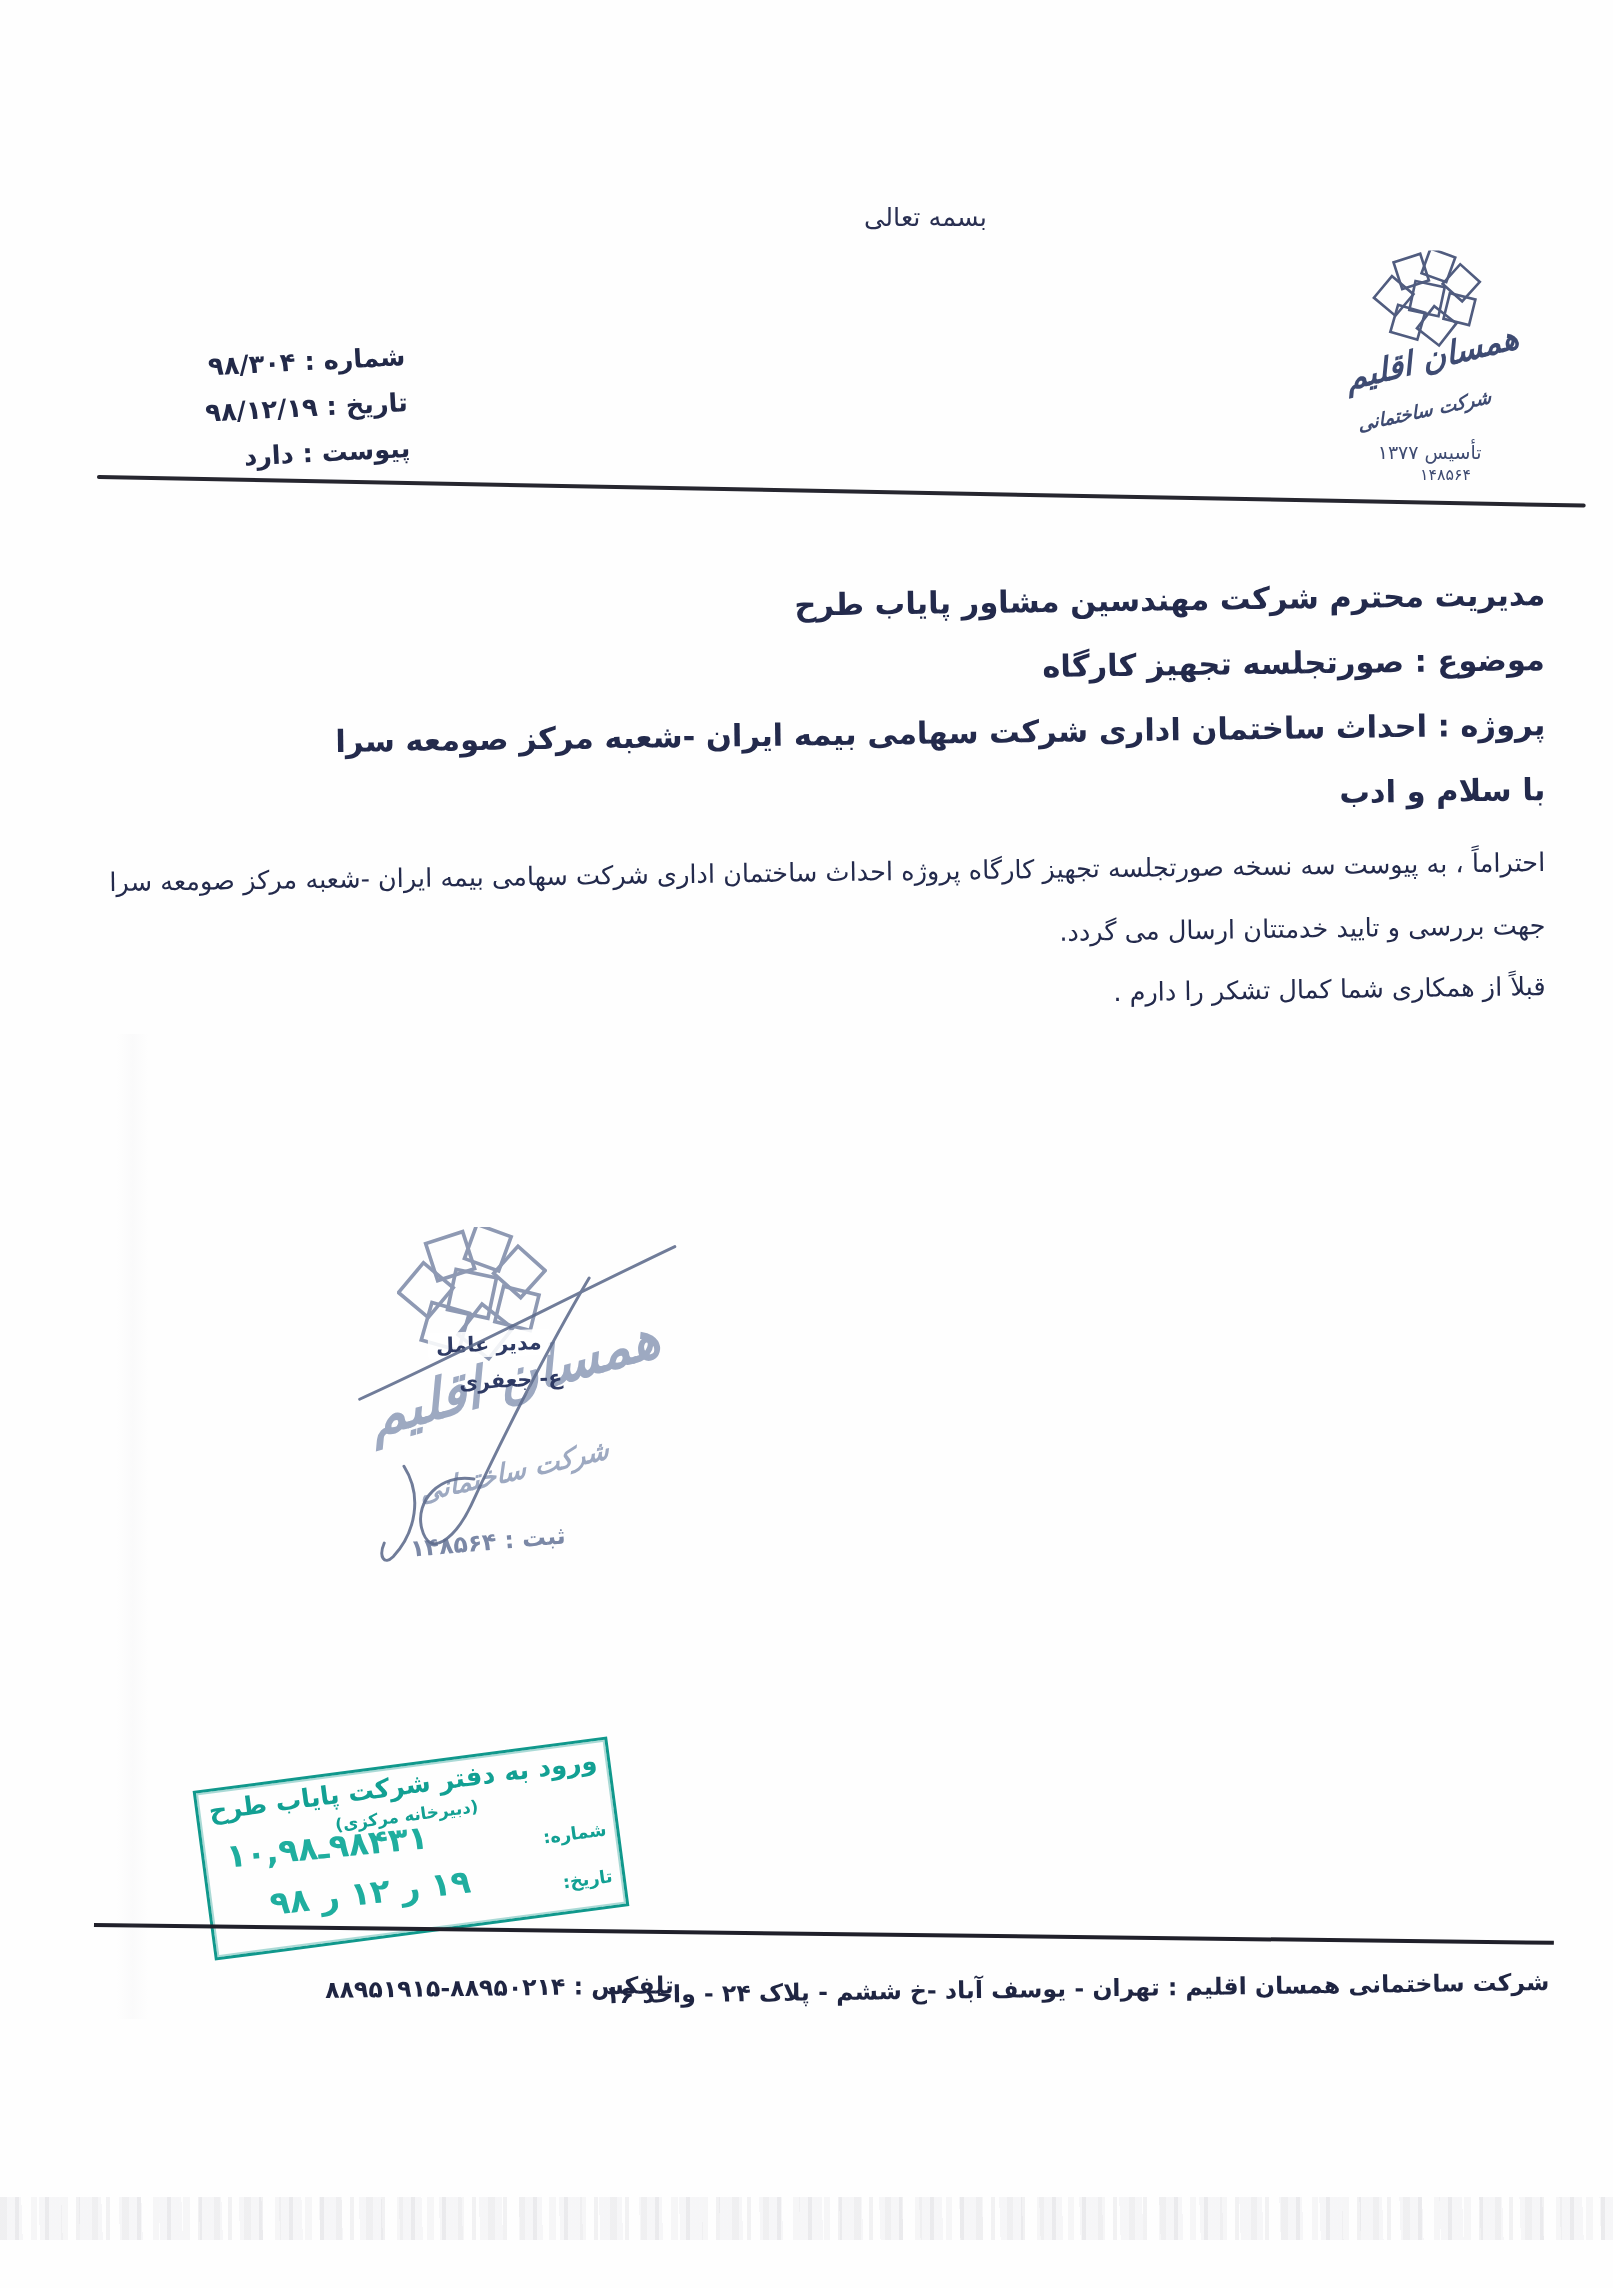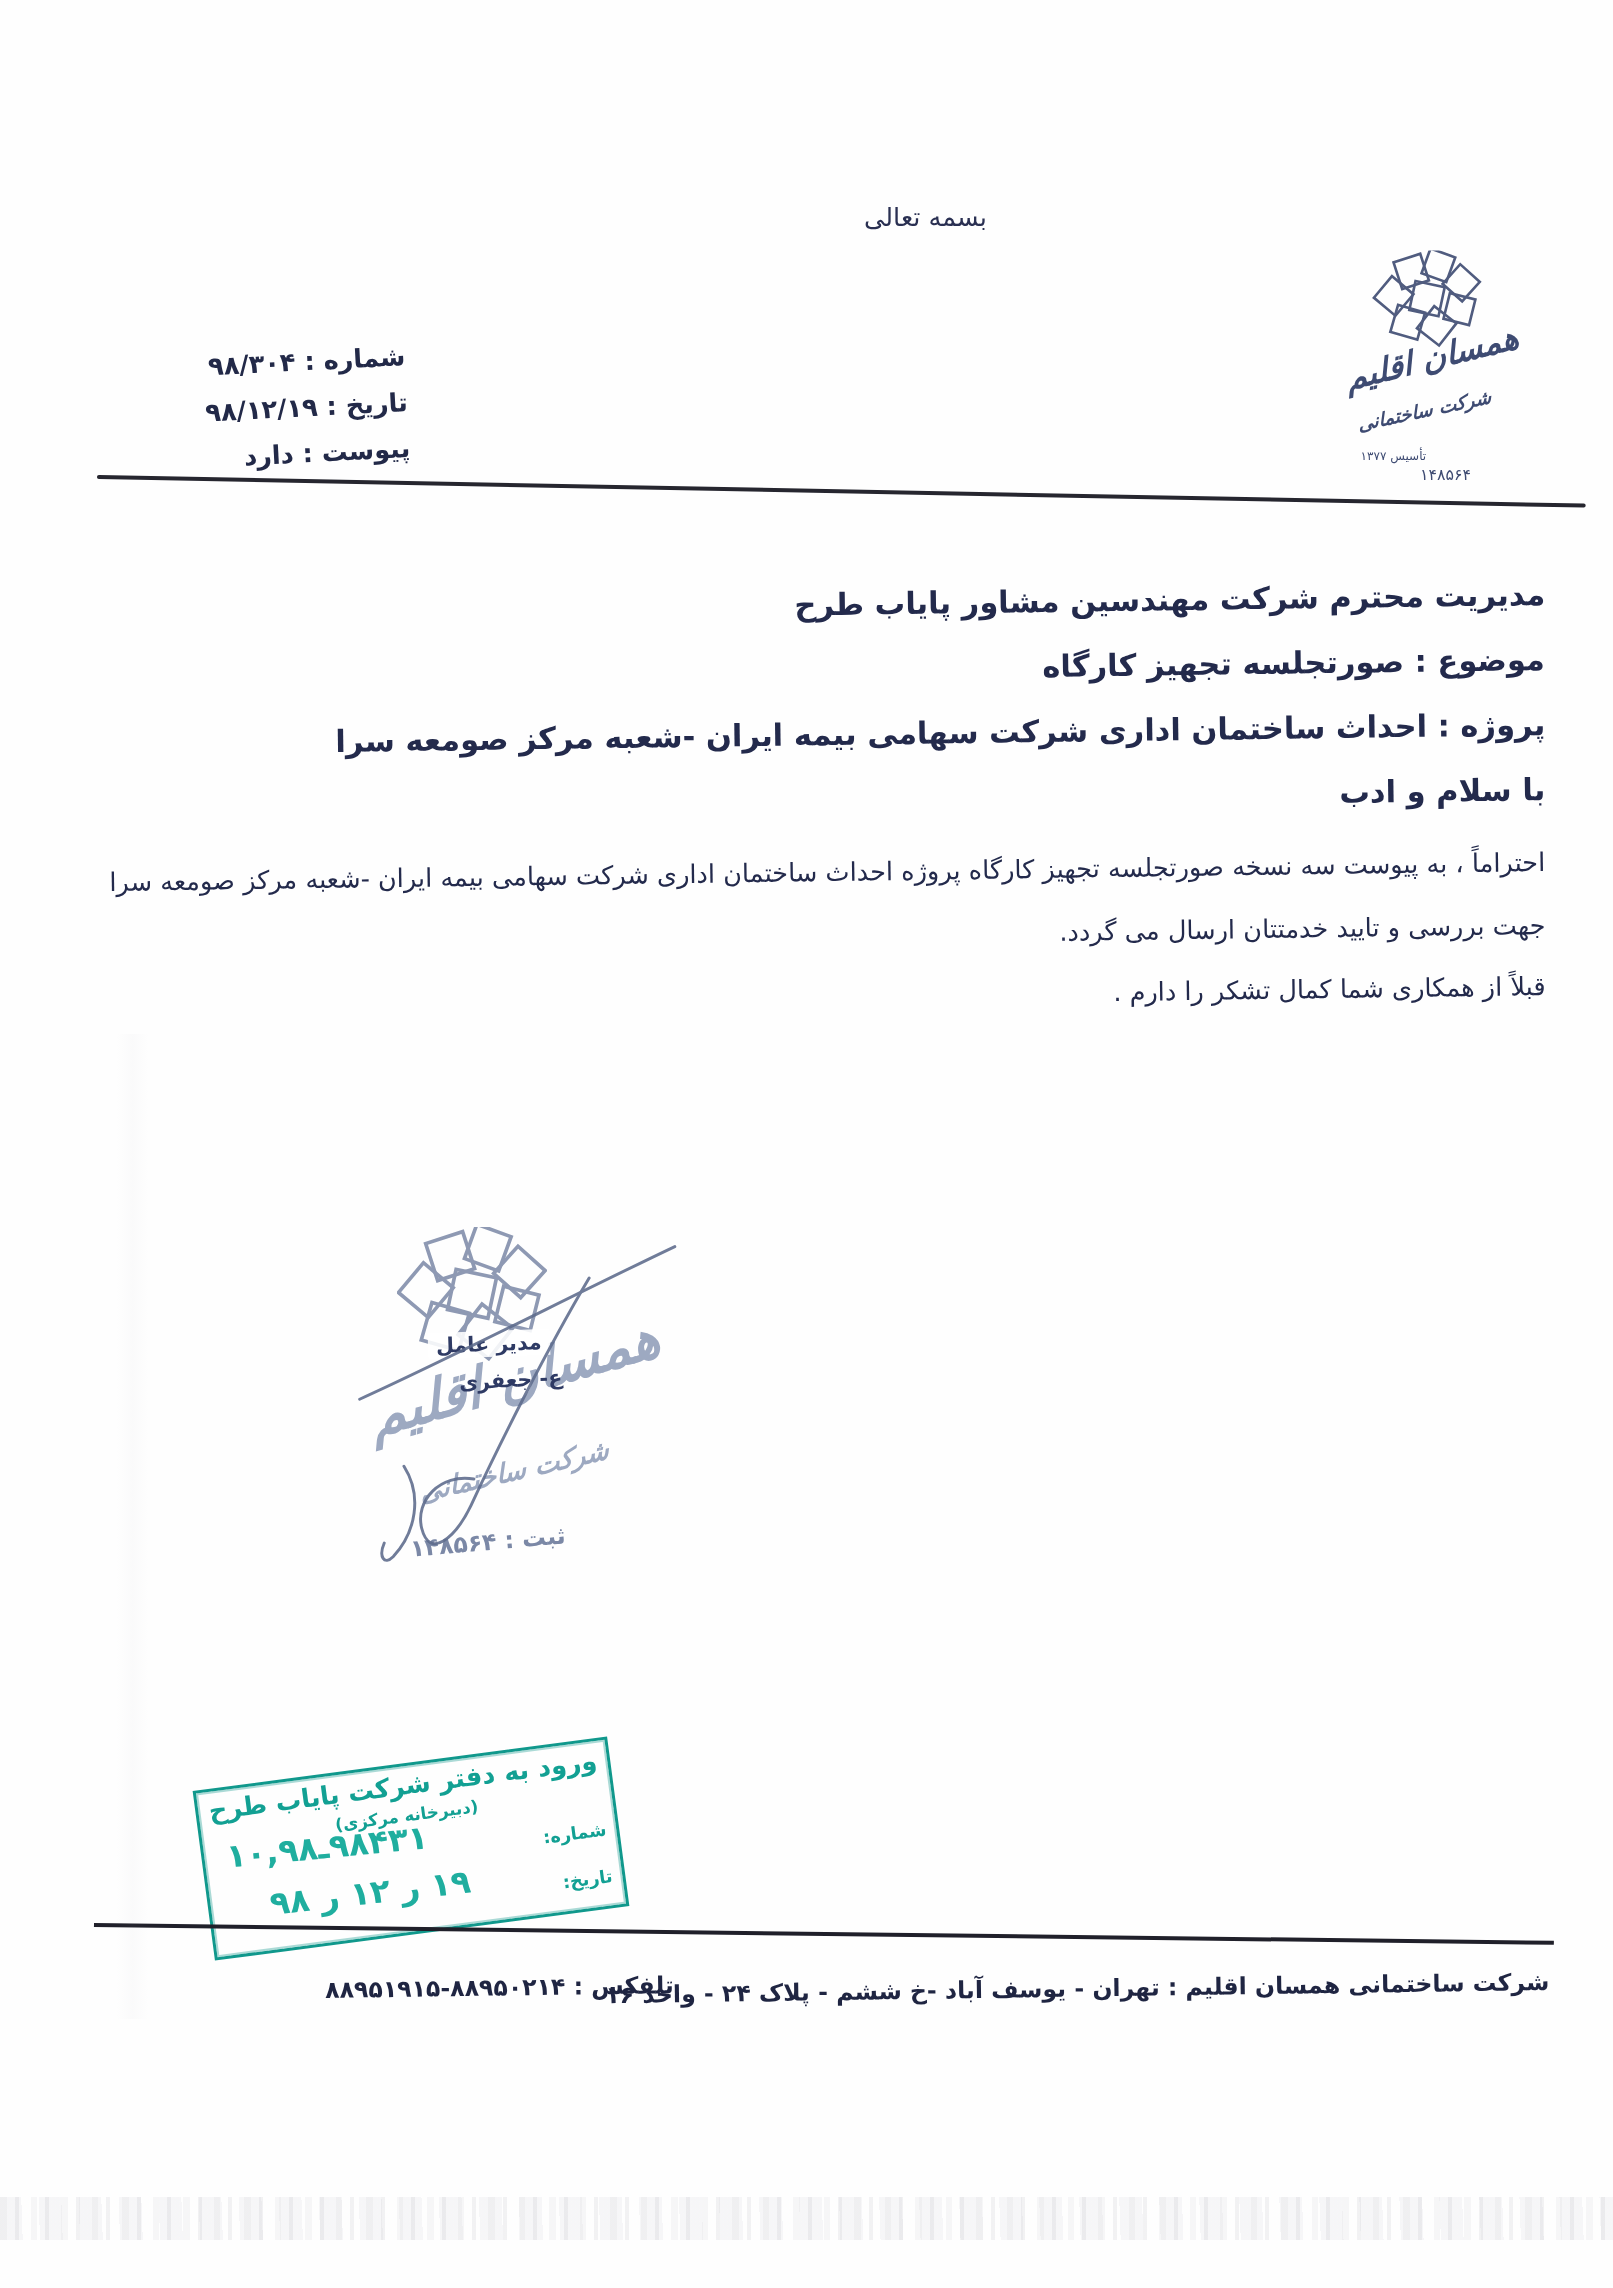--- a/index.html
+++ b/index.html
@@ -26,21 +26,21 @@
 
   
   .logo{left:1335px;top:244px;width:256px;height:246px;color:#3e4b72;}
   .logo svg.pinwheel{position:absolute;left:37px;top:5.9px;width:110px;height:99px;opacity:.9;}
   .logo .cal1{position:absolute;left:3.9px;top:95px;width:187px;text-align:center;
               font-size:32.5px;font-weight:bold;font-style:italic;
               transform:rotate(-14deg) skewX(-6deg);white-space:nowrap;}
   .logo .cal2{position:absolute;left:5.9px;top:156px;width:167px;text-align:center;
               font-size:18.7px;font-weight:bold;font-style:italic;
               transform:rotate(-12deg) skewX(-6deg);white-space:nowrap;}
-  .logo .est{position:absolute;left:25.6px;top:205px;width:138px;text-align:left;font-size:12px;}
+  .logo .est{position:absolute;left:25.6px;top:197px;width:138px;text-align:center;font-size:19px;}
   .logo .reg{position:absolute;left:37px;top:221px;width:99px;text-align:right;font-size:15.8px;letter-spacing:2px;}
 
   
   .line{right:69px;text-align:right;transform:rotate(-0.8deg);transform-origin:right top;color:#232a4c;}
   .bold-line{font-size:30.5px;font-weight:bold;}
   .para-line{font-size:25.6px;}
   .l1{top:577px;} .l2{top:642px;} .l3{top:707px;} .l4{top:772px;}
   .p1{top:847px;} .p2{top:910px;} .p3{top:971px;}
 
   

